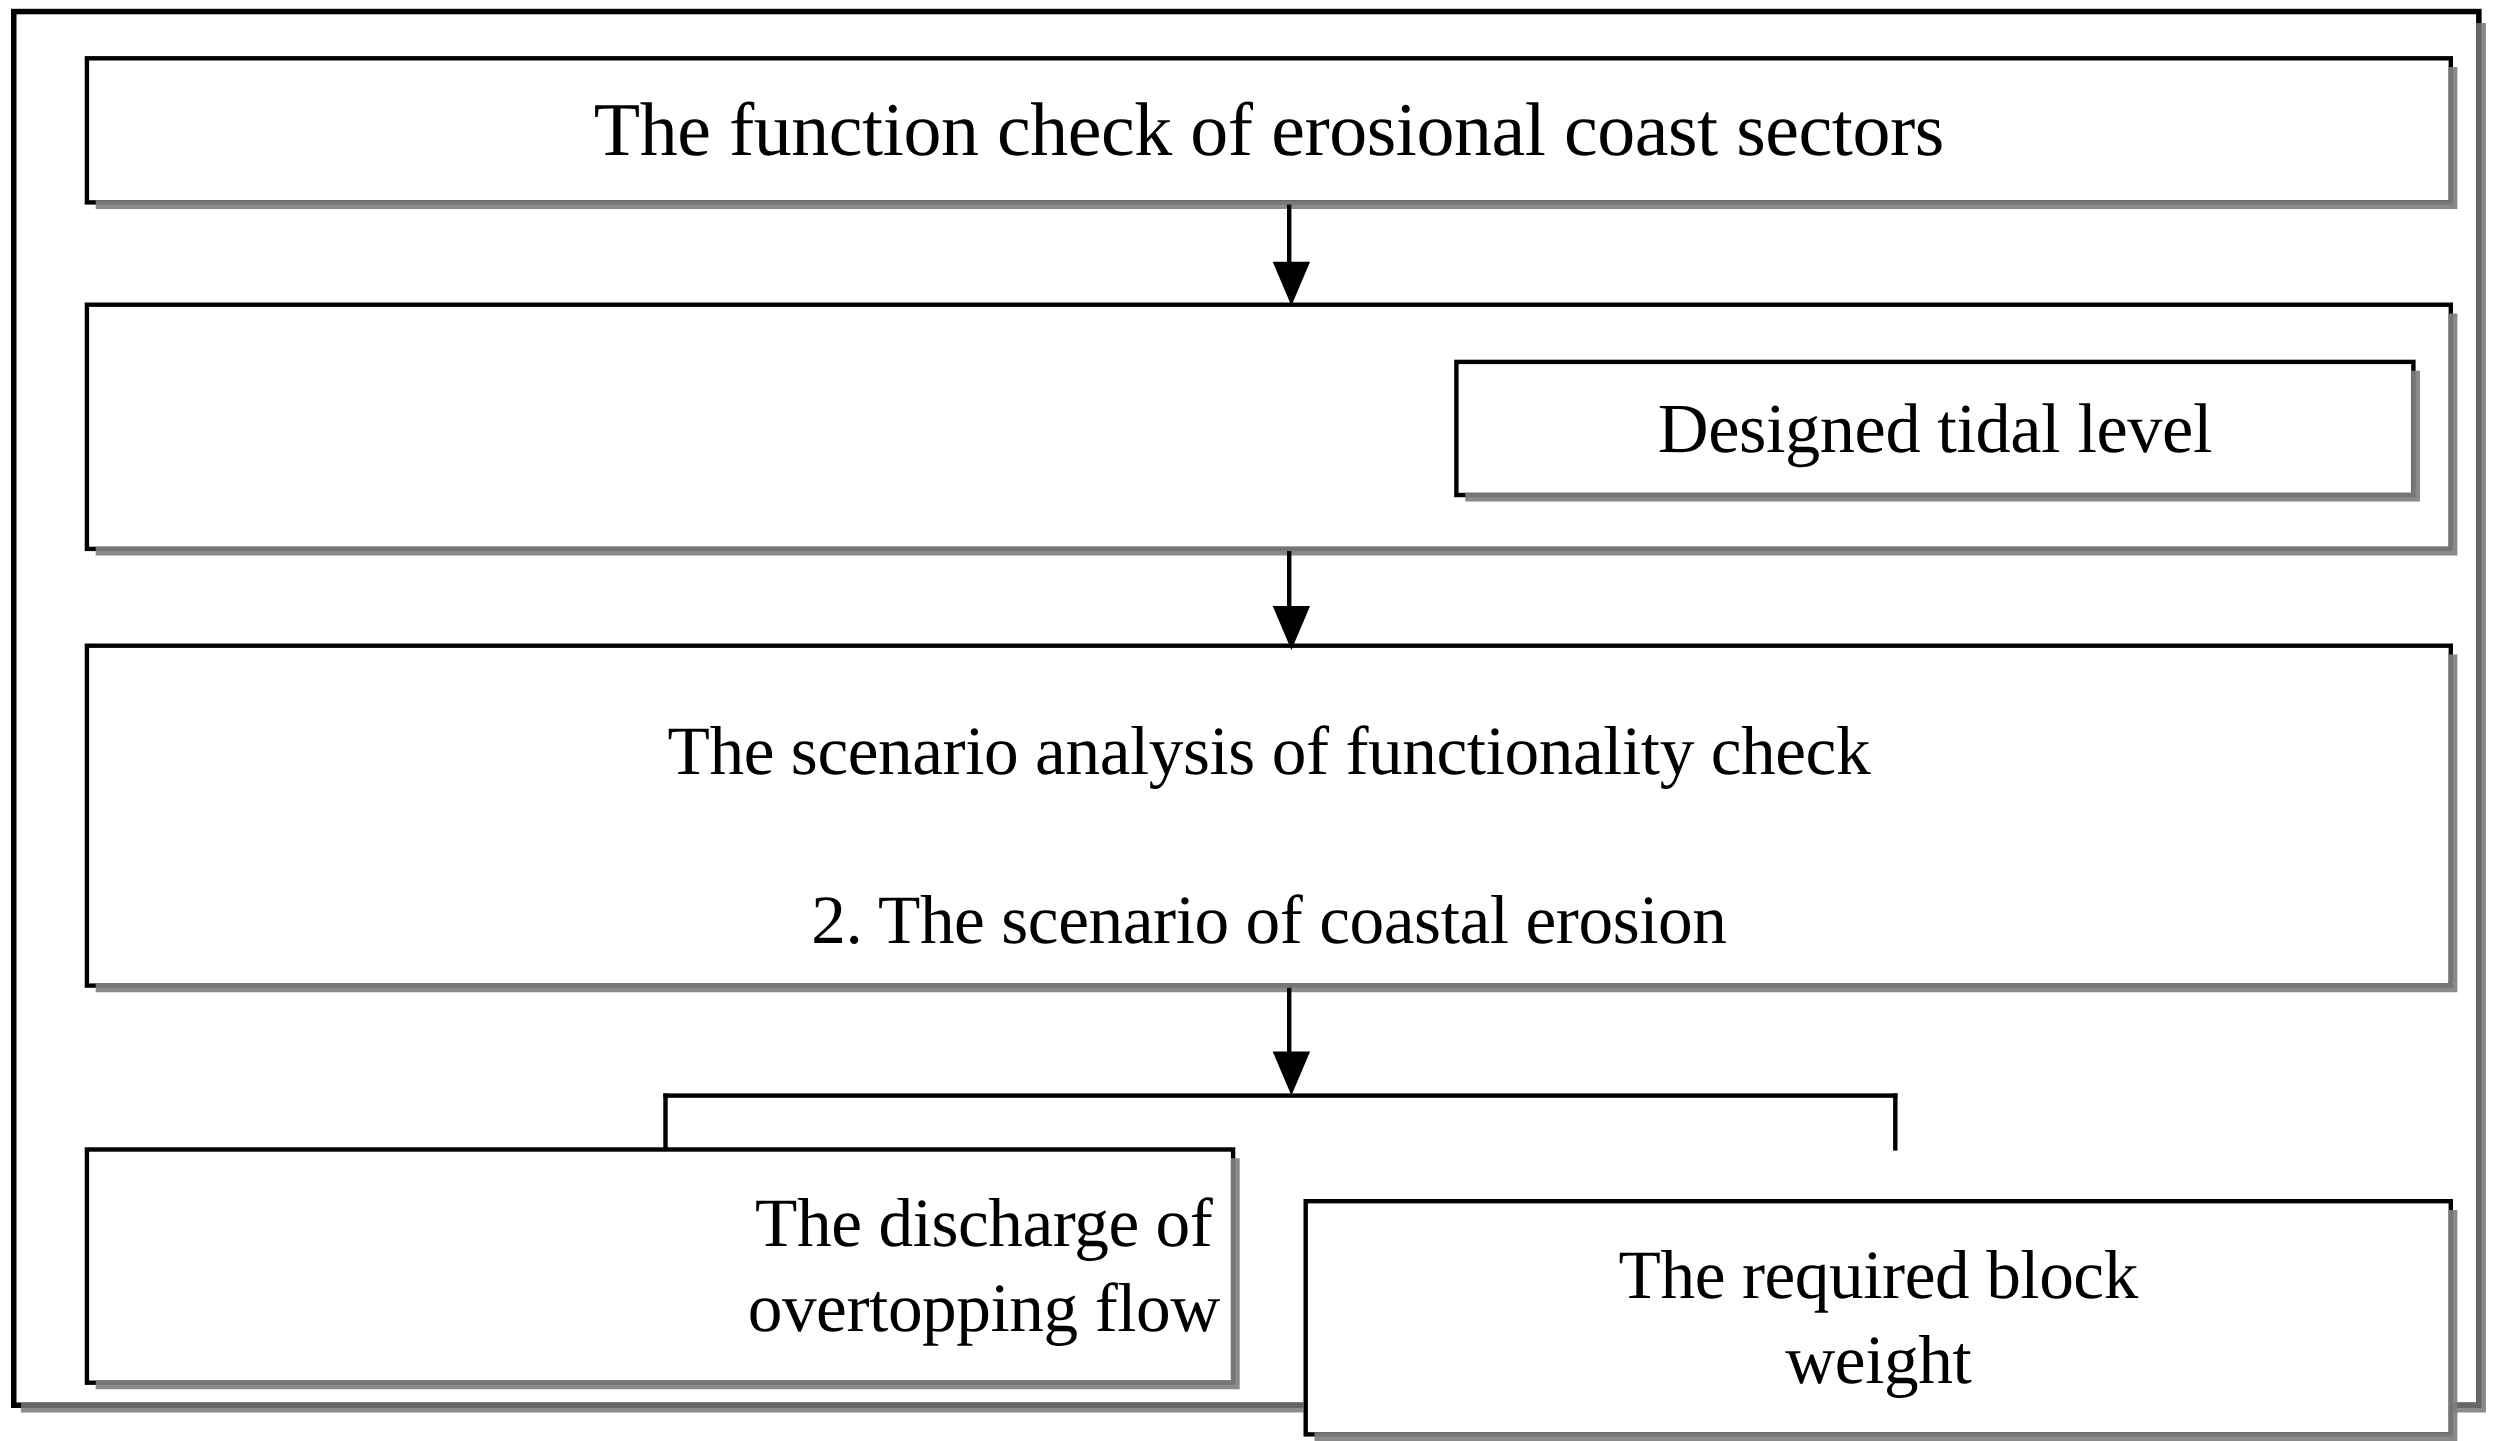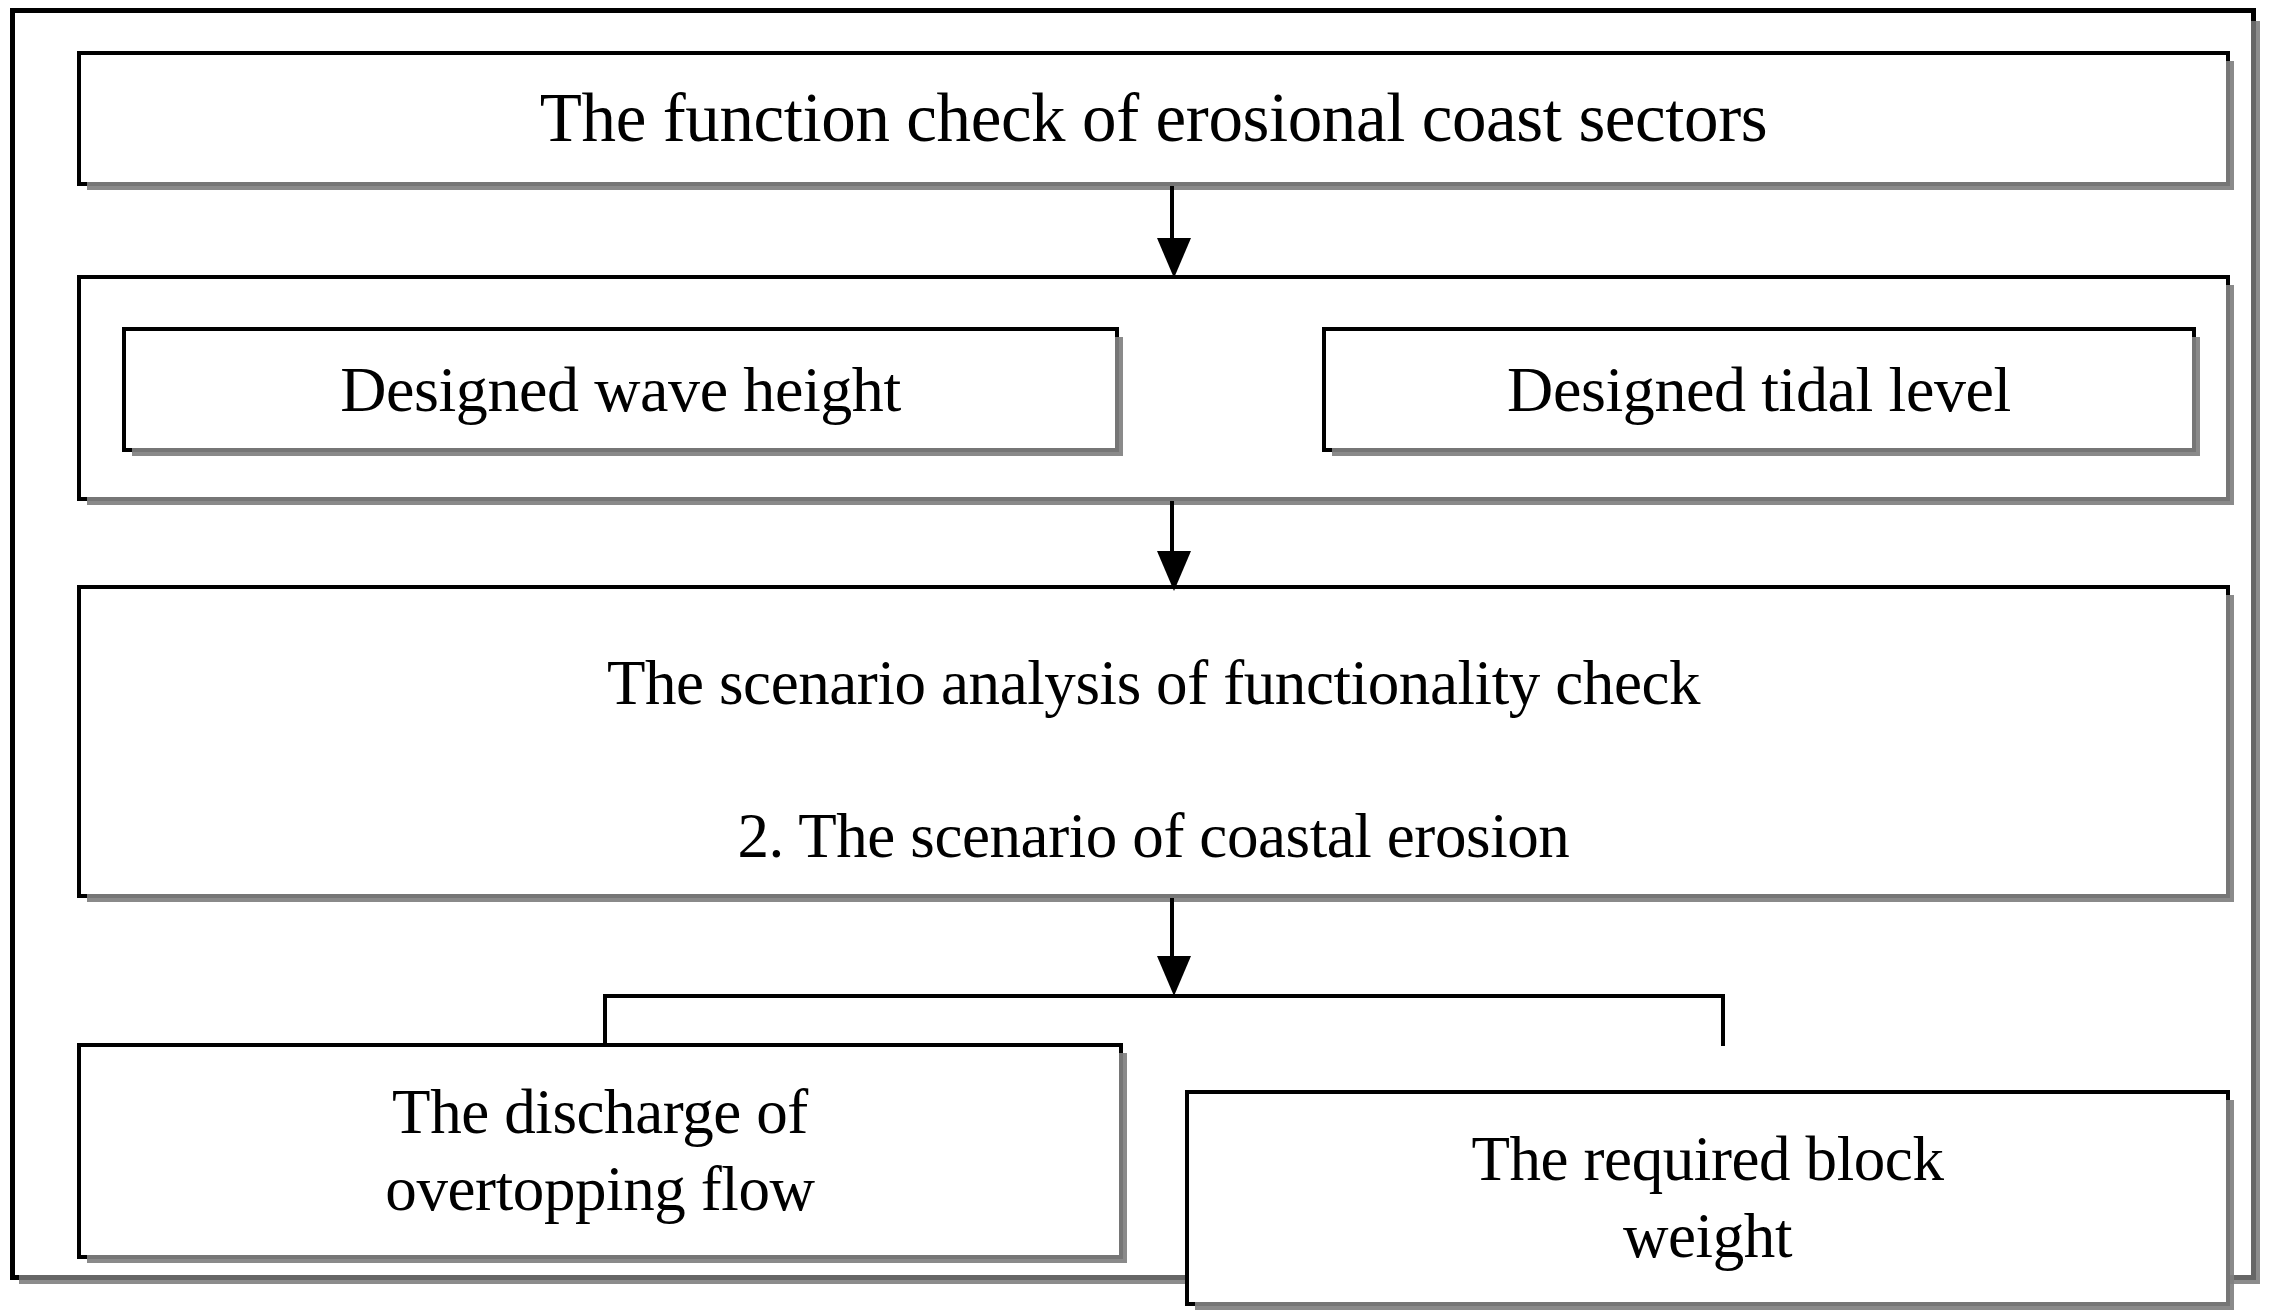--- a/index.html
+++ b/index.html
@@ -104,21 +104,21 @@
   }
   #box-tidal-level .label { font-size: 64px; }
 
   #box-scenario {
     left: 62px; top: 572px; width: 2153px; height: 313px;
     align-items: center;
   }
   #box-scenario .label { font-size: 63px; line-height: 1.22; margin-top: 37px; }
 
   #box-overtopping {
-    left: 62px; top: 1030px; width: 1046px; height: 216px;
+    left: 62px; top: 1030px; width: 1046px; height: 216px; justify-content: flex-end;
   }
   #box-overtopping .label { font-size: 63px; line-height: 1.22; }
 
   #box-block-weight {
     left: 1170px; top: 1077px; width: 1045px; height: 216px;
   }
   #box-block-weight .label { font-size: 63px; line-height: 1.22; }
 
   
   .conn {
@@ -164,23 +164,20 @@
 
     <div class="node shadow" id="box-function-check">
       <span class="label">The function check of erosional coast sectors</span>
     </div>
 
     <div class="conn conn-v" id="arrow1-line"></div>
     <div class="arrowhead" id="arrow1-head"></div>
 
     <div class="node shadow" id="box-design-group">
 
-      <div class="node shadow" id="box-wave-height">
-        <span class="label">Designed wave height</span>
-      </div>
 
       <div class="node shadow" id="box-tidal-level">
         <span class="label">Designed tidal level</span>
       </div>
     </div>
 
     <div class="conn conn-v" id="arrow2-line"></div>
     <div class="arrowhead" id="arrow2-head"></div>
 
     <div class="node shadow" id="box-scenario">

